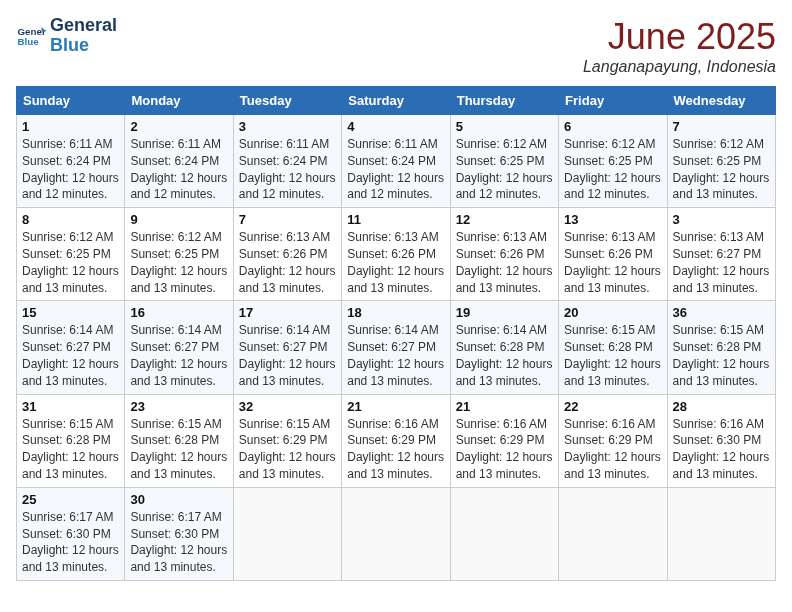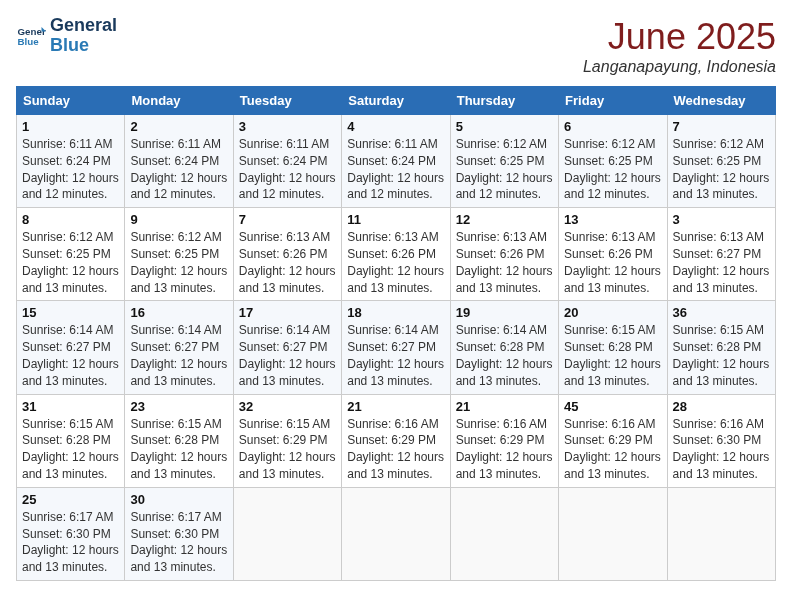--- a/index.html
+++ b/index.html
@@ -230,21 +230,21 @@
         </td>
         <td>
           <span class="day-num">21</span>
           <div class="cell-text">Sunrise: 6:16 AM<br>Sunset: 6:29 PM<br>Daylight: 12 hours<br>and 13 minutes.</div>
         </td>
         <td>
           <span class="day-num">21</span>
           <div class="cell-text">Sunrise: 6:16 AM<br>Sunset: 6:29 PM<br>Daylight: 12 hours<br>and 13 minutes.</div>
         </td>
         <td>
-          <span class="day-num">45</span>
+          <span class="day-num">22</span>
           <div class="cell-text">Sunrise: 6:16 AM<br>Sunset: 6:29 PM<br>Daylight: 12 hours<br>and 13 minutes.</div>
         </td>
         <td>
           <span class="day-num">28</span>
           <div class="cell-text">Sunrise: 6:16 AM<br>Sunset: 6:30 PM<br>Daylight: 12 hours<br>and 13 minutes.</div>
         </td>
       </tr>
       <tr>
         <td>
           <span class="day-num">25</span>

